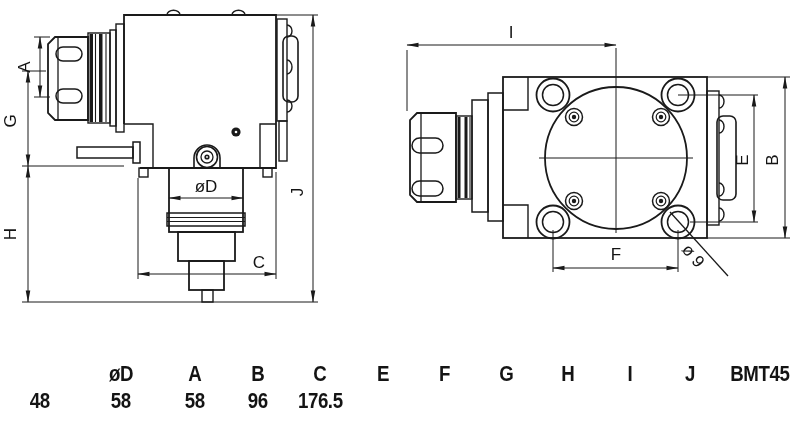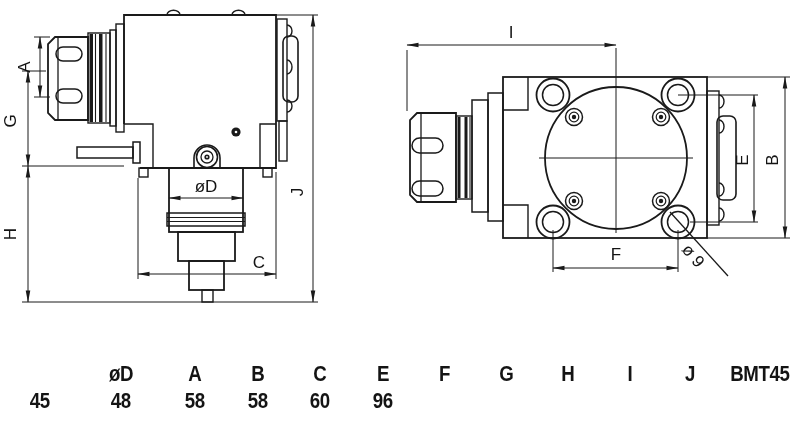--- a/index.html
+++ b/index.html
@@ -219,32 +219,29 @@
         <span class="cd">I</span>
       </div>
     <div class="cell">
         <span class="cd">J</span>
       </div>
 
     <div class="cell">
         <span class="cd">BMT45</span>
       </div>
     <div class="cell">
-        <span class="cd">45</span>
-      </div>
-    <div class="cell">
         <span class="cd">48</span>
       </div>
     <div class="cell">
         <span class="cd">58</span>
       </div>
     <div class="cell">
         <span class="cd">58</span>
       </div>
     <div class="cell">
-        <span class="cd">60</span>
-      </div>
-    <div class="cell">
         <span class="cd">96</span>
       </div>
+    <div class="cell">
+        <span class="cd">176.5</span>
+      </div>
   </div>
 
 </div>
 
 </body></html>

